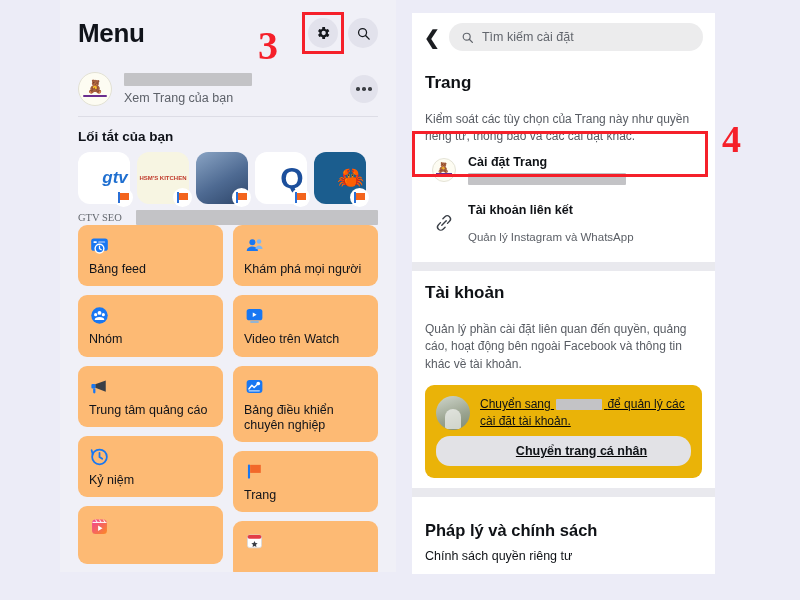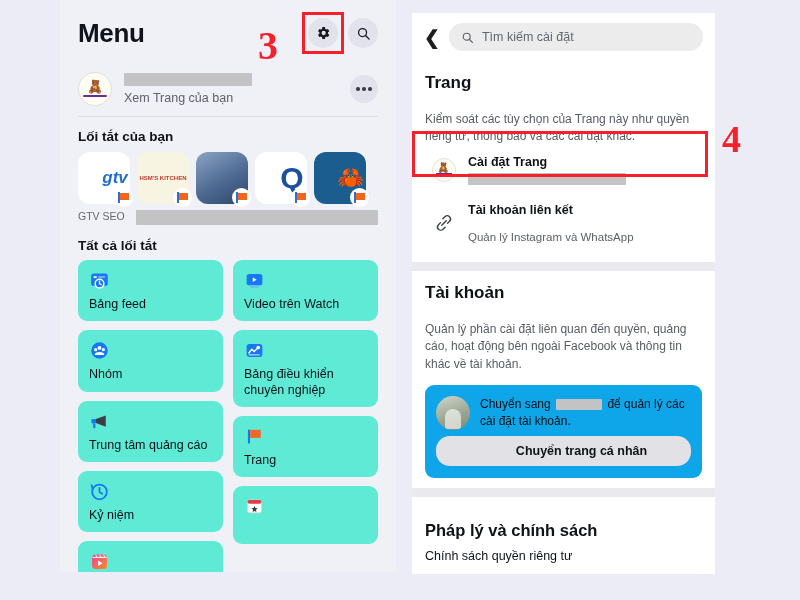--- a/index.html
+++ b/index.html
@@ -98,34 +98,34 @@
   }
   .sc-badge {
     position: absolute; right: -3px; bottom: -3px;
     width: 19px; height: 19px; border-radius: 50%;
     background: #fff; display:flex; align-items:center; justify-content:center;
   }
   .flag-mini { position: relative; width: 11px; height: 11px; }
   .flag-mini .pole { position:absolute; left:0; top:0; width:2px; height:11px; background:#2a6fd6;}
   .flag-mini .cloth { position:absolute; left:2px; top:0.5px; width:9px; height:7px; background:#f3641d; }
 
-  .sc-label-row { display:flex; padding: 6px 18px 0 18px; align-items:flex-start;}
+  .sc-label-row { display:flex; padding: 6px 18px 0 18px; align-items:center;font-family:Liberation Serif, serif;}
   .sc-name { font-size: 10.5px; color:#64686f; width: 52px; text-align:left;}
   .sc-redact { background:#c3c3c6; height: 15px; flex:1; margin-left: 6px; border-radius:1px;}
 
   .grid-label {
     font-size: 13.5px; font-weight: bold; color:#10131a;
     padding: 13px 18px 7px 18px;
   }
   .grid {
     display: grid; grid-template-columns: 1fr 1fr;
     gap: 9px 10px; padding: 0 18px;
   }
   .card {
-    background: #5eead4; border-radius: 9px;
+    background: #fdba74; border-radius: 9px;
     padding: 10px 11px 9px 11px;
     min-height: 58px;
     display: flex; flex-direction: column; justify-content: space-between;
   }
   .card-icon { height: 22px; margin-bottom: 5px; }
   .card-label { font-size: 12.5px; color:#10131a; line-height: 1.22; }
   .grid-col { display: flex; flex-direction: column; gap: 9px; }
 
   
   #right-panel {
@@ -158,22 +158,23 @@
 
   .hl-box {
     position: absolute; left: 0px; top: 118px;
     width: 296px; height: 46px;
     border: 3px solid #f5202a; pointer-events:none;
   }
 
   .sec-gap { height: 9px; background: #e9e9ee; margin-top: 10px;}
 
   .acct-card {
-    background:#0ea5e9; border-radius: 9px; margin: 12px 0 0 0;
+    background:#eab308; border-radius: 9px; margin: 12px 0 0 0;
     padding: 11px 11px 12px 11px;
+    text-decoration: underline;
   }
   .acct-top { display:flex; gap: 10px; align-items: flex-start;}
   .acct-ava {
     width: 34px; height: 34px; border-radius: 50%;
     background: linear-gradient(160deg,#cfd6cc 0%, #9aa38f 60%, #7d8a72 100%);
     flex: none; position:relative; overflow:hidden;
   }
   .acct-ava:after{
     content:""; position:absolute; left:9px; top:13px; width:16px; height:20px;
     border-radius: 8px 8px 2px 2px; background: rgba(255,255,255,0.62);
@@ -293,21 +294,20 @@
             </span>
         </div>
       </div>
     </div>
 
     <div class="sc-label-row">
       <div class="sc-name">GTV SEO</div>
       <div class="sc-redact"></div>
     </div>
 
-    <div class="grid-label">Tất cả lối tắt</div>
 
     <div class="grid">
 
       <div class="grid-col">
         <div class="card">
           <div class="card-icon">
             <svg width="21" height="21" viewBox="0 0 24 24">
               <rect x="2.5" y="4" width="19" height="14" rx="3" fill="#1877f2"></rect>
               <rect x="5" y="7" width="4" height="2" rx="1" fill="#fff"></rect>
               <rect x="10.5" y="7.3" width="8" height="1.4" rx="0.7" fill="#cfe0fb"></rect>
@@ -366,20 +366,31 @@
               <path d="M4 7.3h16" stroke="#fff" stroke-width="1.2"></path>
               <path d="M7.5 4.2 9.4 7.2M12 4.2 13.9 7.2M16.5 4.2 18.4 7.2" stroke="#fff" stroke-width="1.1"></path>
               <path d="M10.4 10.8v6.2l5-3.1z" fill="#fff"></path>
             </svg>
           </div>
 
         </div>
       </div>
 
       <div class="grid-col">
+        <div class="card">
+          <div class="card-icon">
+            <svg width="22" height="21" viewBox="0 0 24 24">
+              <circle cx="9" cy="8.2" r="3.4" fill="#1877f2"></circle>
+              <path d="M2.6 18.2c0-3.2 2.9-5 6.4-5s6.4 1.8 6.4 5z" fill="#1877f2"></path>
+              <circle cx="16.6" cy="7.4" r="2.6" fill="#7cb6f5"></circle>
+              <path d="M12.6 16c0-2.4 1.9-3.9 4-3.9s4 1.5 4 3.9z" fill="#7cb6f5"></path>
+            </svg>
+          </div>
+          <div class="card-label">Khám phá mọi người</div>
+        </div>
 
         <div class="card">
           <div class="card-icon">
             <svg width="21" height="21" viewBox="0 0 24 24">
               <rect x="3" y="4.5" width="18" height="13" rx="3" fill="#1877f2"></rect>
               <path d="M10 8.6v5l4.4-2.5z" fill="#fff"></path>
               <rect x="7" y="18.6" width="10" height="1.7" rx="0.85" fill="#6fb2f2"></rect>
             </svg>
           </div>
           <div class="card-label">Video trên Watch</div>

